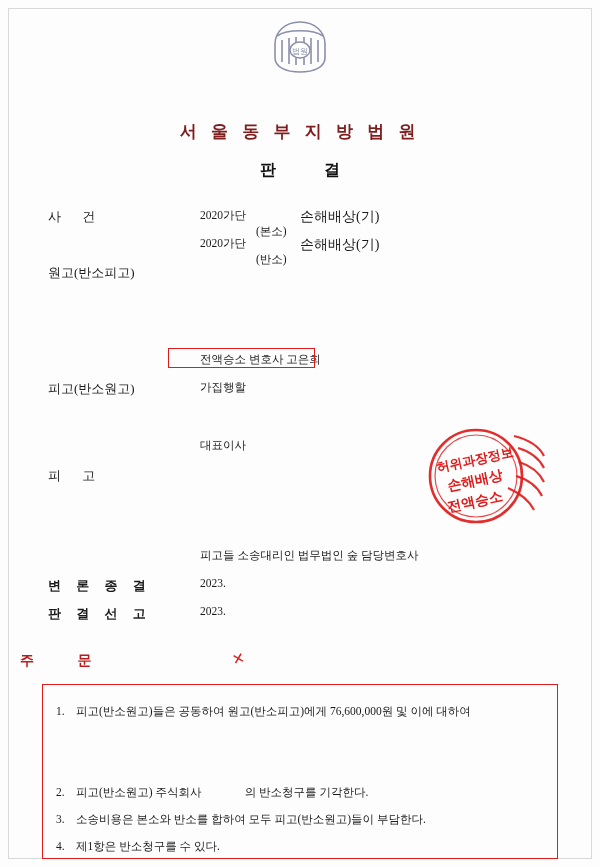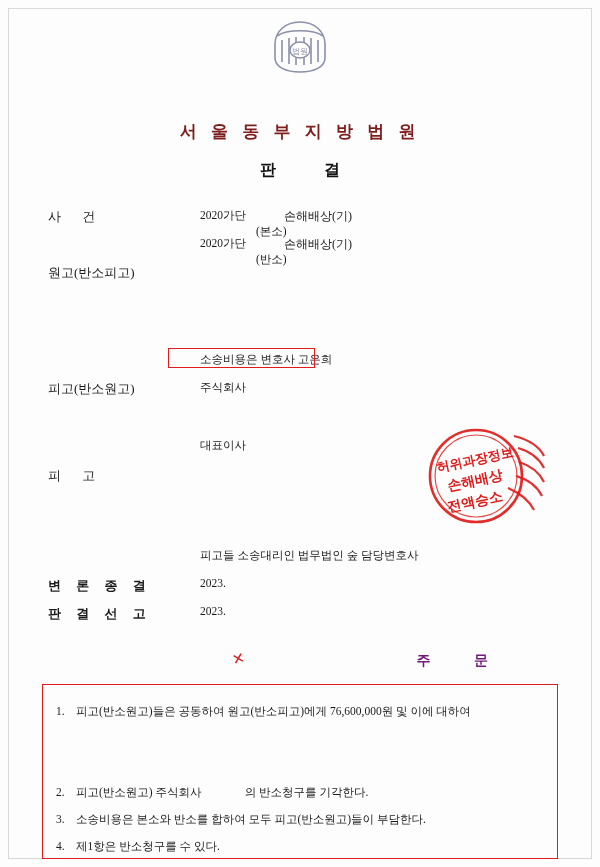--- a/index.html
+++ b/index.html
@@ -91,21 +91,21 @@
   .label.spaced { letter-spacing: 9px; }
   .label.spaced2 { letter-spacing: 6px; font-weight: bold; }
   .value {
     position: absolute;
     left: 172px;
     font-size: 11.5px;
     white-space: nowrap;
     margin-left: 28px;
   }
   .val-mid { position: absolute; left: 256px; font-size: 11.5px; white-space: nowrap; margin-top: 16px;}
-  .val-right { position: absolute; left: 284px; font-size: 12px; white-space: nowrap;}
+  .val-right { position: absolute; left: 300px; font-size: 14px; white-space: nowrap;}
 
   
   .hl-box {
     position: absolute;
     border: 1.6px solid #e01b1b;
     box-sizing: border-box;
   }
   #attorney-box {
     left: 168px; top: 348px;
     width: 147px; height: 20px;
@@ -117,26 +117,26 @@
     left: 418px; top: 420px;
     width: 130px; height: 112px;
   }
   .stamp svg { display:block; }
 
   
   .juman {
     position: absolute;
     left: 0; top: 652px;
     width: 508px;
-    text-align: right;
+    text-align: left;
     font-size: 14px;
     font-weight: bold;
     letter-spacing: 20px;
     text-indent: 20px;
-    color: #701a75;
+    color: #b91c1c;
   }
   .juman-mark {
     position: absolute;
     left: 232px; top: 650px;
     font-size: 15px;
     color: #e01b1b;
     transform: rotate(-14deg);
   }
 
   
@@ -214,26 +214,26 @@
       <span class="val-right">손해배상(기)</span>
     </div>
 
     <div class="row" style="top:64px;">
       <span class="label">원고(반소피고)</span>
       <span class="value"></span>
     </div>
 
     <div class="row" style="top:152px;">
       <span class="label"></span>
-      <span class="value">소송비용은 변호사 고은희</span>
+      <span class="value">전액승소 변호사 고은희</span>
     </div>
 
     <div class="row" style="top:180px;">
       <span class="label">피고(반소원고)</span>
-      <span class="value">주식회사</span>
+      <span class="value">가집행할</span>
     </div>
 
     <div class="row" style="top:238px;">
       <span class="label"></span>
       <span class="value">대표이사</span>
     </div>
 
     <div class="row" style="top:267px;">
       <span class="label spaced">피        고</span>
       <span class="value"></span>

